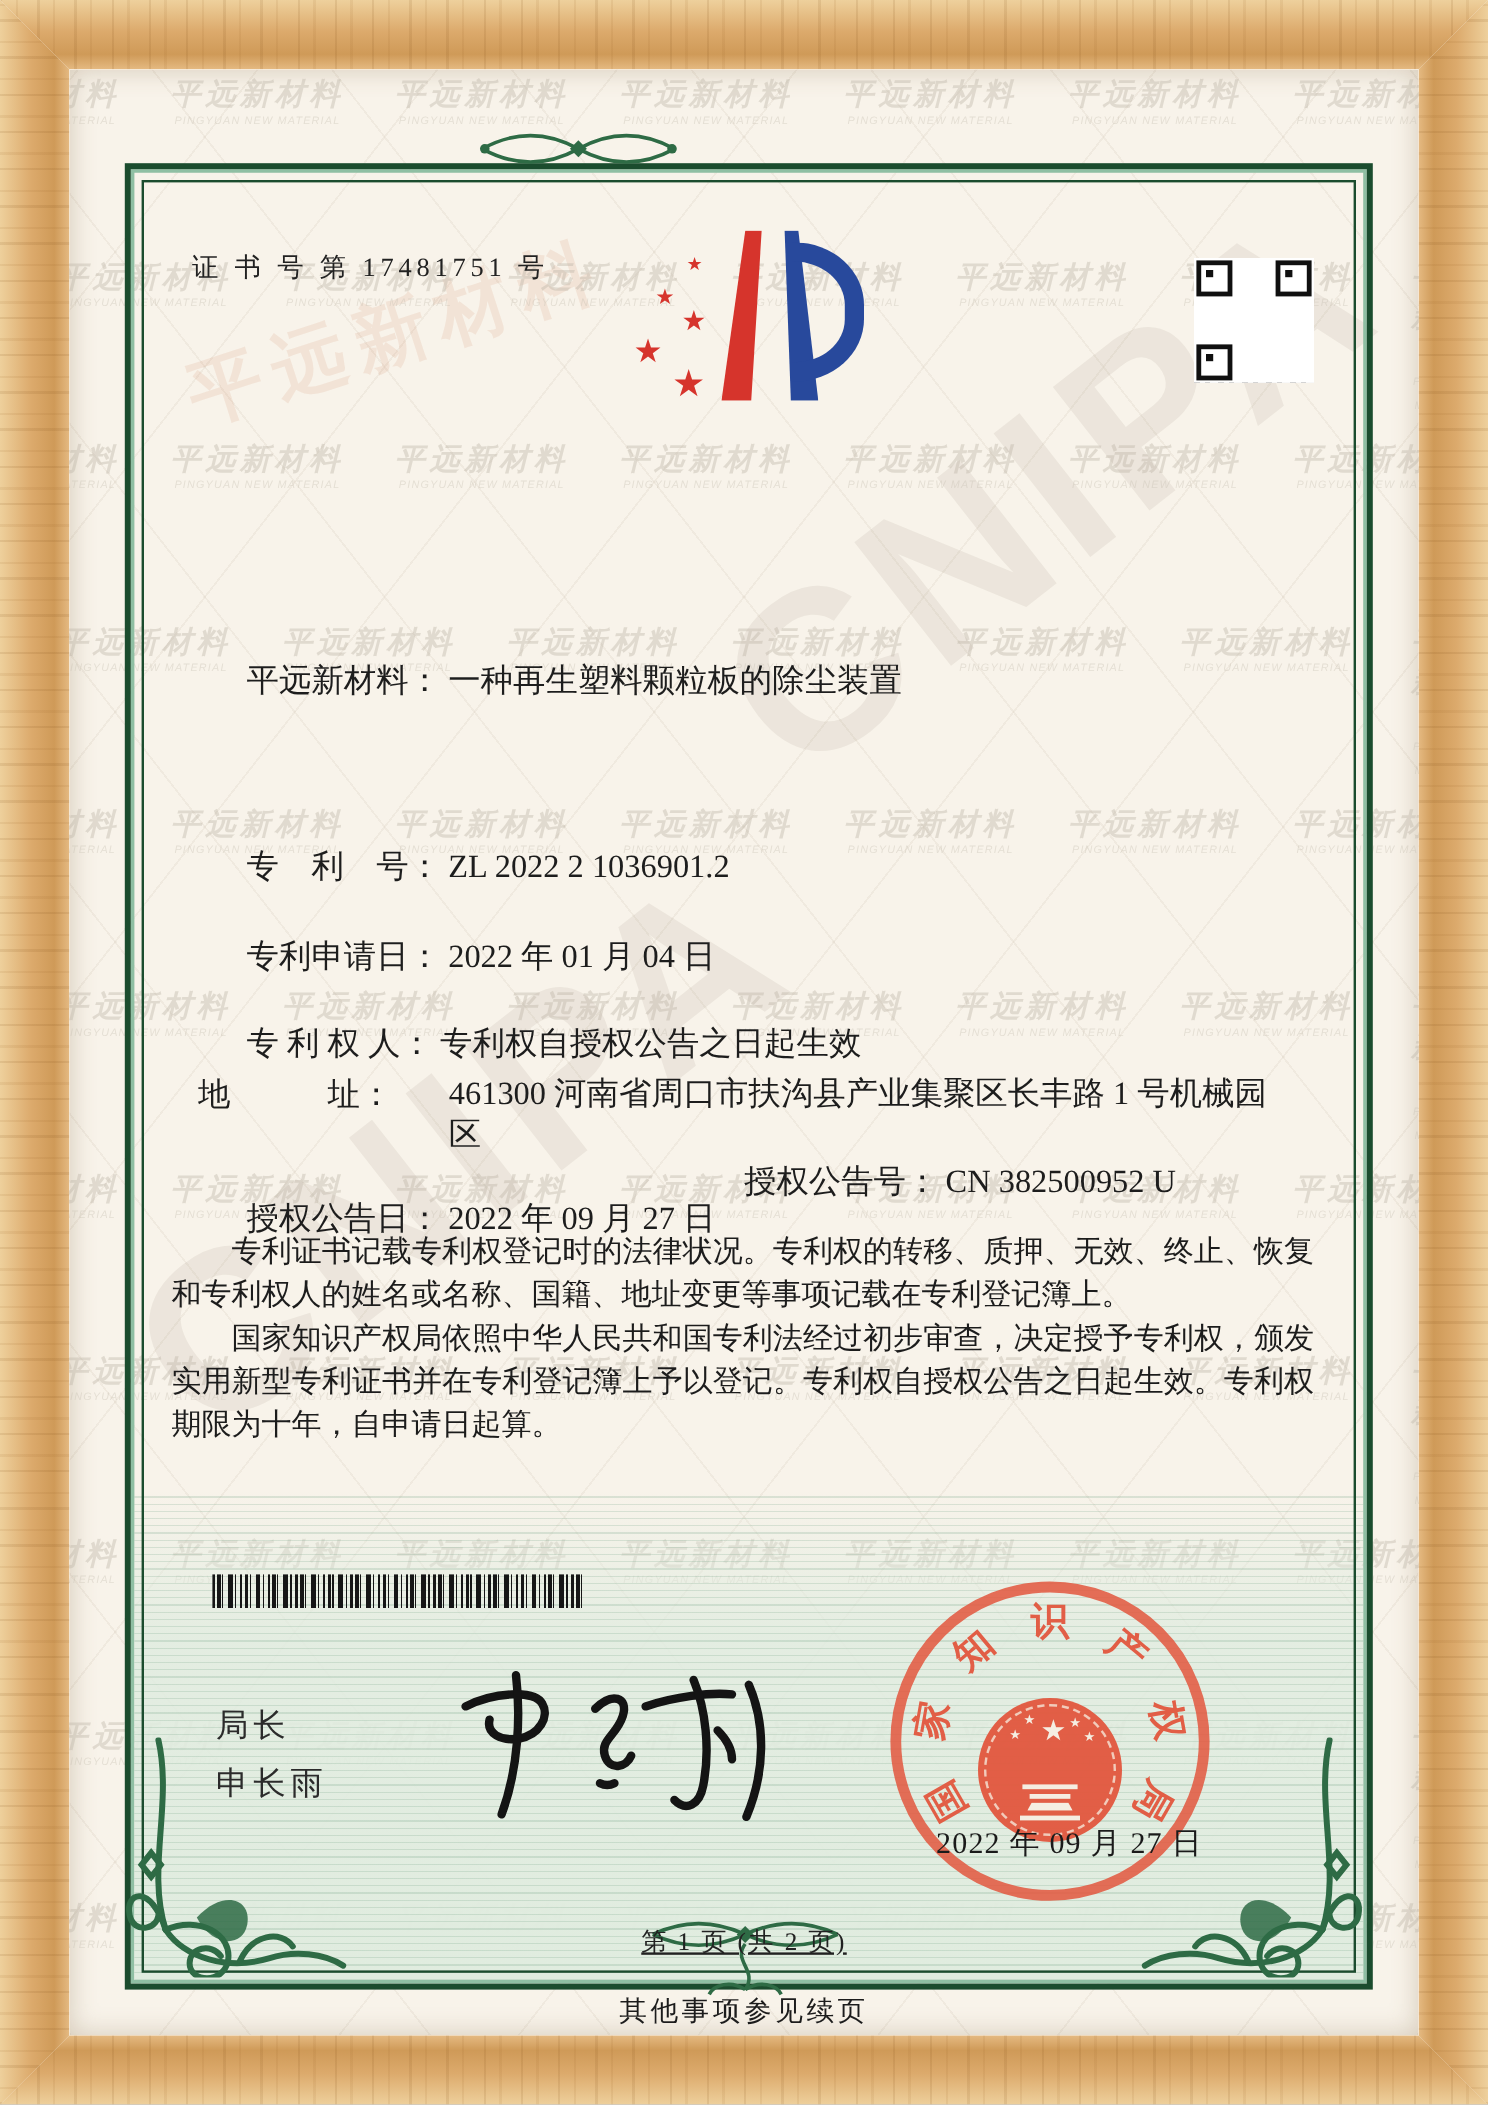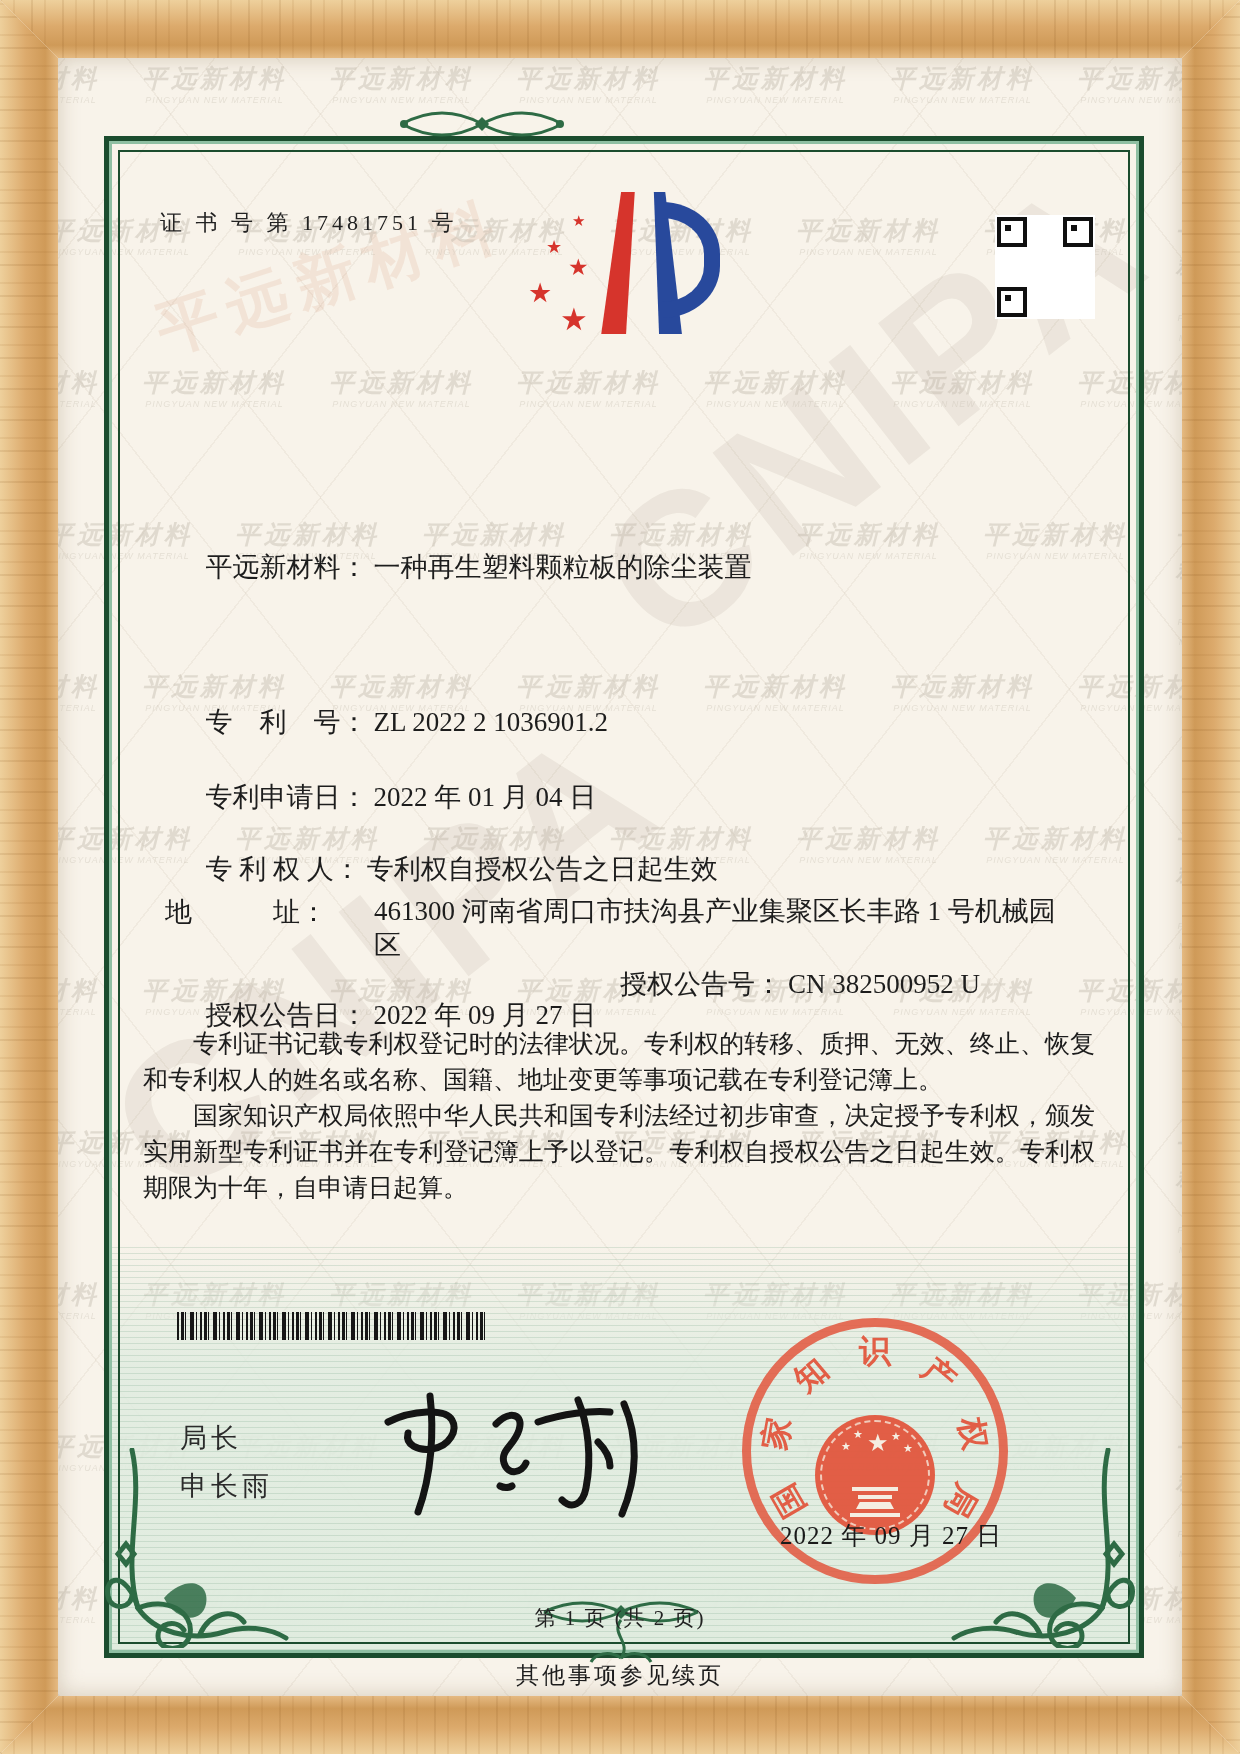--- a/index.html
+++ b/index.html
@@ -86,21 +86,21 @@
   
   .seal{position:absolute;left:742px;top:1318px;width:266px;height:266px;border-radius:50%;
     border:9px solid rgba(226,89,64,.9);box-sizing:border-box;opacity:.96;}
   .seal-ch{position:absolute;left:50%;top:50%;width:36px;height:36px;margin:-18px 0 0 -18px;
     font-size:32px;font-weight:bold;color:#e25940;text-align:center;line-height:36px;}
   .emblem{position:absolute;left:64px;top:88px;width:120px;height:120px;border-radius:50%;background:#e25940;}
   .emblem::before{content:"";position:absolute;inset:5px;border:2px dashed rgba(248,240,227,.75);border-radius:50%;}
   .emblem .es{position:absolute;color:#f6efe3;line-height:1;}
   .emblem .bar{position:absolute;background:#f6efe3;left:50%;transform:translateX(-50%);}
   .seal-date{position:absolute;left:780px;top:1519px;font-size:25px;letter-spacing:1px;color:#1a1a1a;z-index:6;white-space:pre;}
-  .page-num{position:absolute;left:0;width:1240px;top:1604px;text-align:center;font-size:21px;color:#222;letter-spacing:2px;}
+  .page-num{position:absolute;left:0;width:1240px;top:1604px;text-align:center;font-size:21px;color:#222;letter-spacing:2px;text-decoration:underline;}
   .cont-note{position:absolute;left:0;width:1240px;top:1660px;text-align:center;font-size:23px;color:#1c1c1c;letter-spacing:3px;}
 </style>
 </head>
 <body>
 
 <div class="page">
 
   <div class="wood wood-h wood-top"></div>
   <div class="wood wood-h wood-bottom"></div>
   <div class="wood wood-v wood-left"></div>

